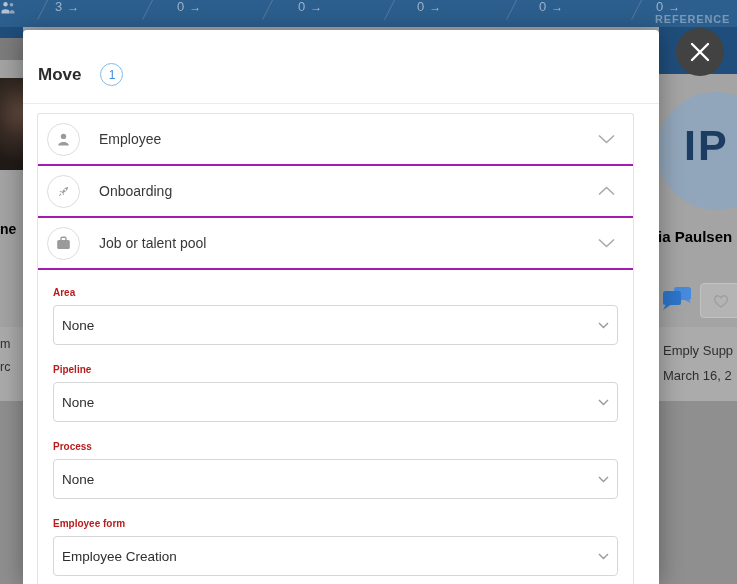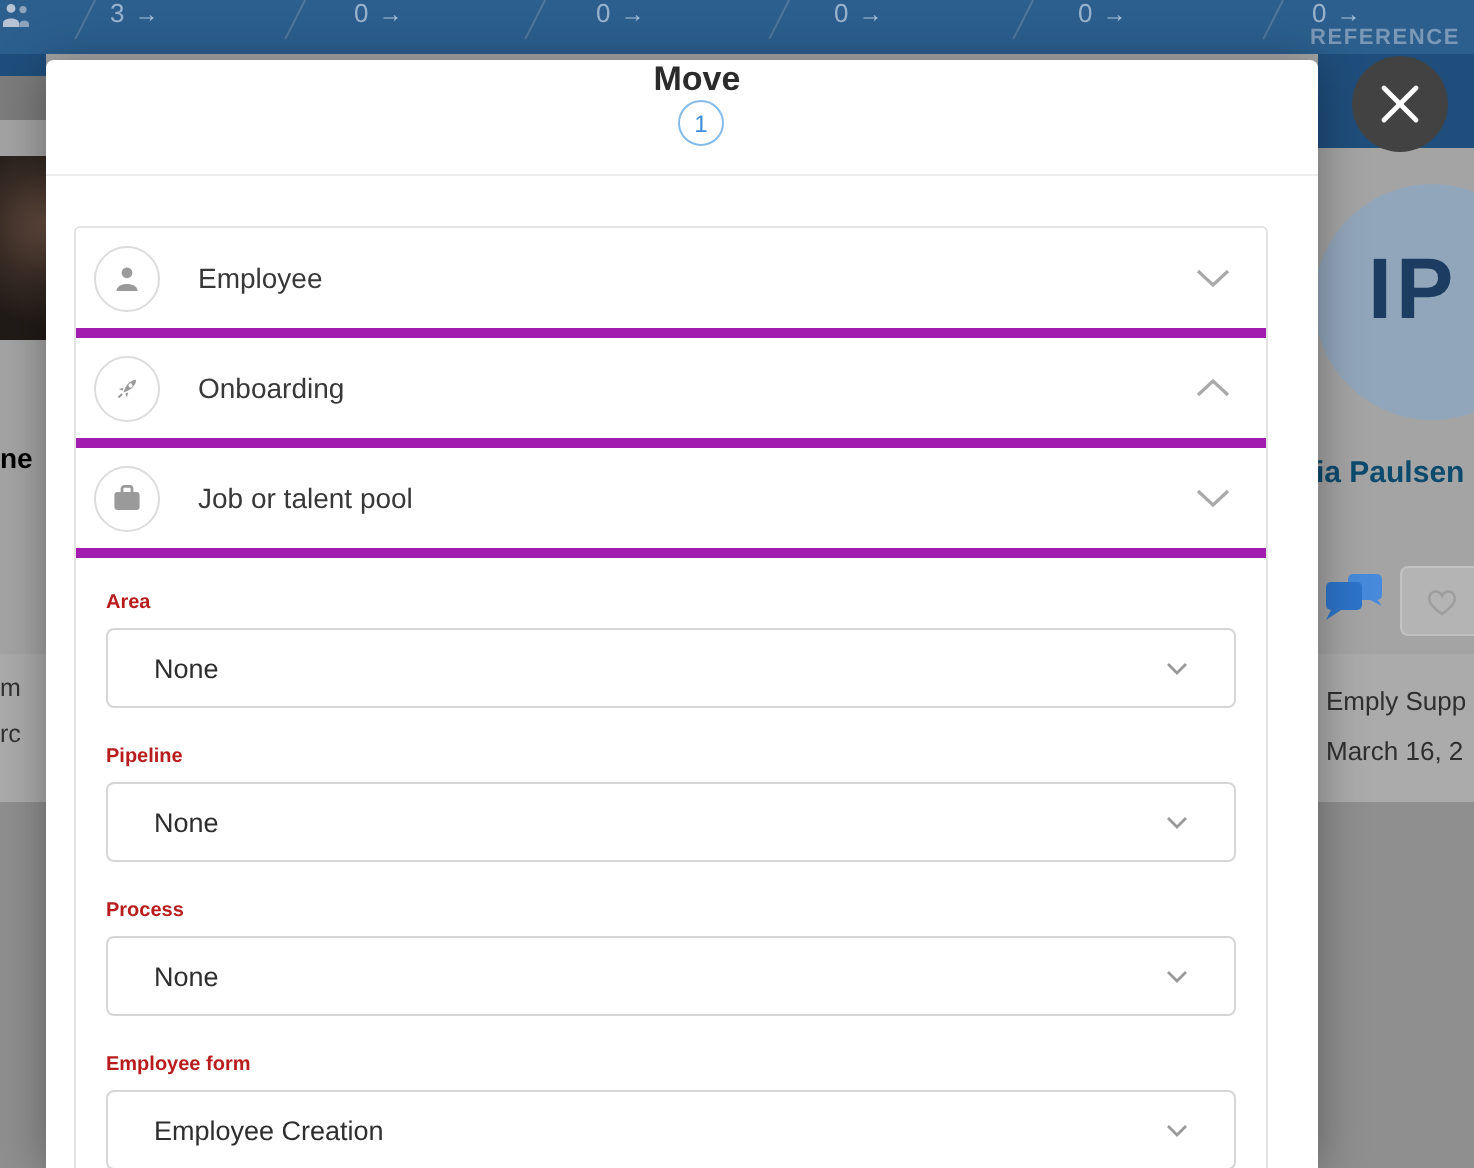--- a/index.html
+++ b/index.html
@@ -32,54 +32,54 @@
   .frag-name{left:0;top:221px;font-size:14px;font-weight:bold;color:#000000;}
   .frag1{left:0;top:337px;font-size:12.5px;color:#303030;}
   .frag2{left:0;top:360px;font-size:12.5px;color:#303030;}
 
   
   .r-mid{left:659px;top:74px;width:78px;height:253px;background:#a4a4a4;}
   .r-card{left:659px;top:327px;width:78px;height:74px;background:#ababab;}
   .r-bot{left:659px;top:401px;width:78px;height:183px;background:#8f8f8f;}
   .avatar{left:657px;top:92px;width:118px;height:118px;border-radius:50%;background:#92a6bb;}
   .avatar-txt{left:684px;top:121px;font-size:43px;font-weight:bold;color:#1c3c62;letter-spacing:2px;}
-  .cand-name{left:658px;top:228px;font-size:15px;font-weight:bold;color:#0c4a6e;white-space:nowrap;}
+  .cand-name{left:658px;top:228px;font-size:15px;font-weight:bold;color:#000000;white-space:nowrap;}
   .chat-ic{left:662px;top:286px;}
   .heart-btn{left:700px;top:283px;width:40px;height:33px;border:1px solid #c2c2c2;border-radius:4px;
              background:#b4b4b4;display:flex;align-items:center;justify-content:center;}
   .card-l1{left:663px;top:343px;font-size:13px;color:#2f2f2f;white-space:nowrap;}
   .card-l2{left:663px;top:368px;font-size:13px;color:#2f2f2f;white-space:nowrap;}
 
   
   .modal{left:23px;top:30px;width:636px;height:554px;background:#fff;
          border-radius:4px 4px 0 0;box-shadow:0 2px 24px rgba(0,0,0,.35);z-index:10;}
-  .m-header{position:absolute;left:0;top:0;width:100%;height:57px;
-            display:flex;align-items:center;border-bottom:1px solid #ececec;flex-direction:column;}
+  .m-header{position:absolute;left:0;top:16px;width:100%;height:57px;
+            display:flex;align-items:center;border-bottom:1px solid #ececec;}
   .m-title{margin-left:15px;font-size:17px;font-weight:bold;color:#2b2b2b;}
   .m-badge{margin-left:19px;width:21px;height:21px;border:1.5px solid #85bbe8;border-radius:50%;
            color:#3f8edb;font-size:12px;display:flex;align-items:center;justify-content:center;}
   .close-btn{left:676px;top:28px;width:48px;height:48px;border-radius:50%;background:#424242;
              display:flex;align-items:center;justify-content:center;z-index:11;}
 
   
   .acc{position:absolute;left:14px;top:83px;width:595px;height:520px;
        border:1px solid #e3e3e3;border-bottom:none;border-radius:3px;background:#fff;}
   .acc-row{display:flex;align-items:center;height:50px;padding:0 18px 0 9px;
-           border-bottom:5px solid #a21caf;cursor:pointer;justify-content:space-between;}
+           border-bottom:2px solid #a21caf;cursor:pointer;justify-content:space-between;}
   .circle-ic{width:31px;height:31px;border:1px solid #dcdcdc;border-radius:50%;
              display:flex;align-items:center;justify-content:center;flex:0 0 auto;}
   .acc-label{margin-left:19px;font-size:14px;color:#383838;}
   .acc-chev{margin-left:auto;display:flex;align-items:center;}
 
   
   .panel{padding:17px 15px 20px;}
   .field{margin-bottom:19px;}
   .f-label{font-size:10px;font-weight:bold;color:#b91c1c;margin-bottom:7px;}
   .select{height:38px;border:1px solid #d6d6d6;border-radius:4px;background:#fff;
-          display:flex;align-items:center;padding:0 23px;cursor:pointer;}
+          display:flex;align-items:center;padding:0 8px;cursor:pointer;}
   .select .val{font-size:13.5px;color:#2e2e2e;}
   .select .sel-chev{margin-left:auto;display:flex;align-items:center;}
 </style>
 </head>
 <body>
 
 <div class="screen">
 
   <div class="abs topbar">
     <svg class="abs people-ic" width="14" height="13" viewBox="0 0 14 13">

